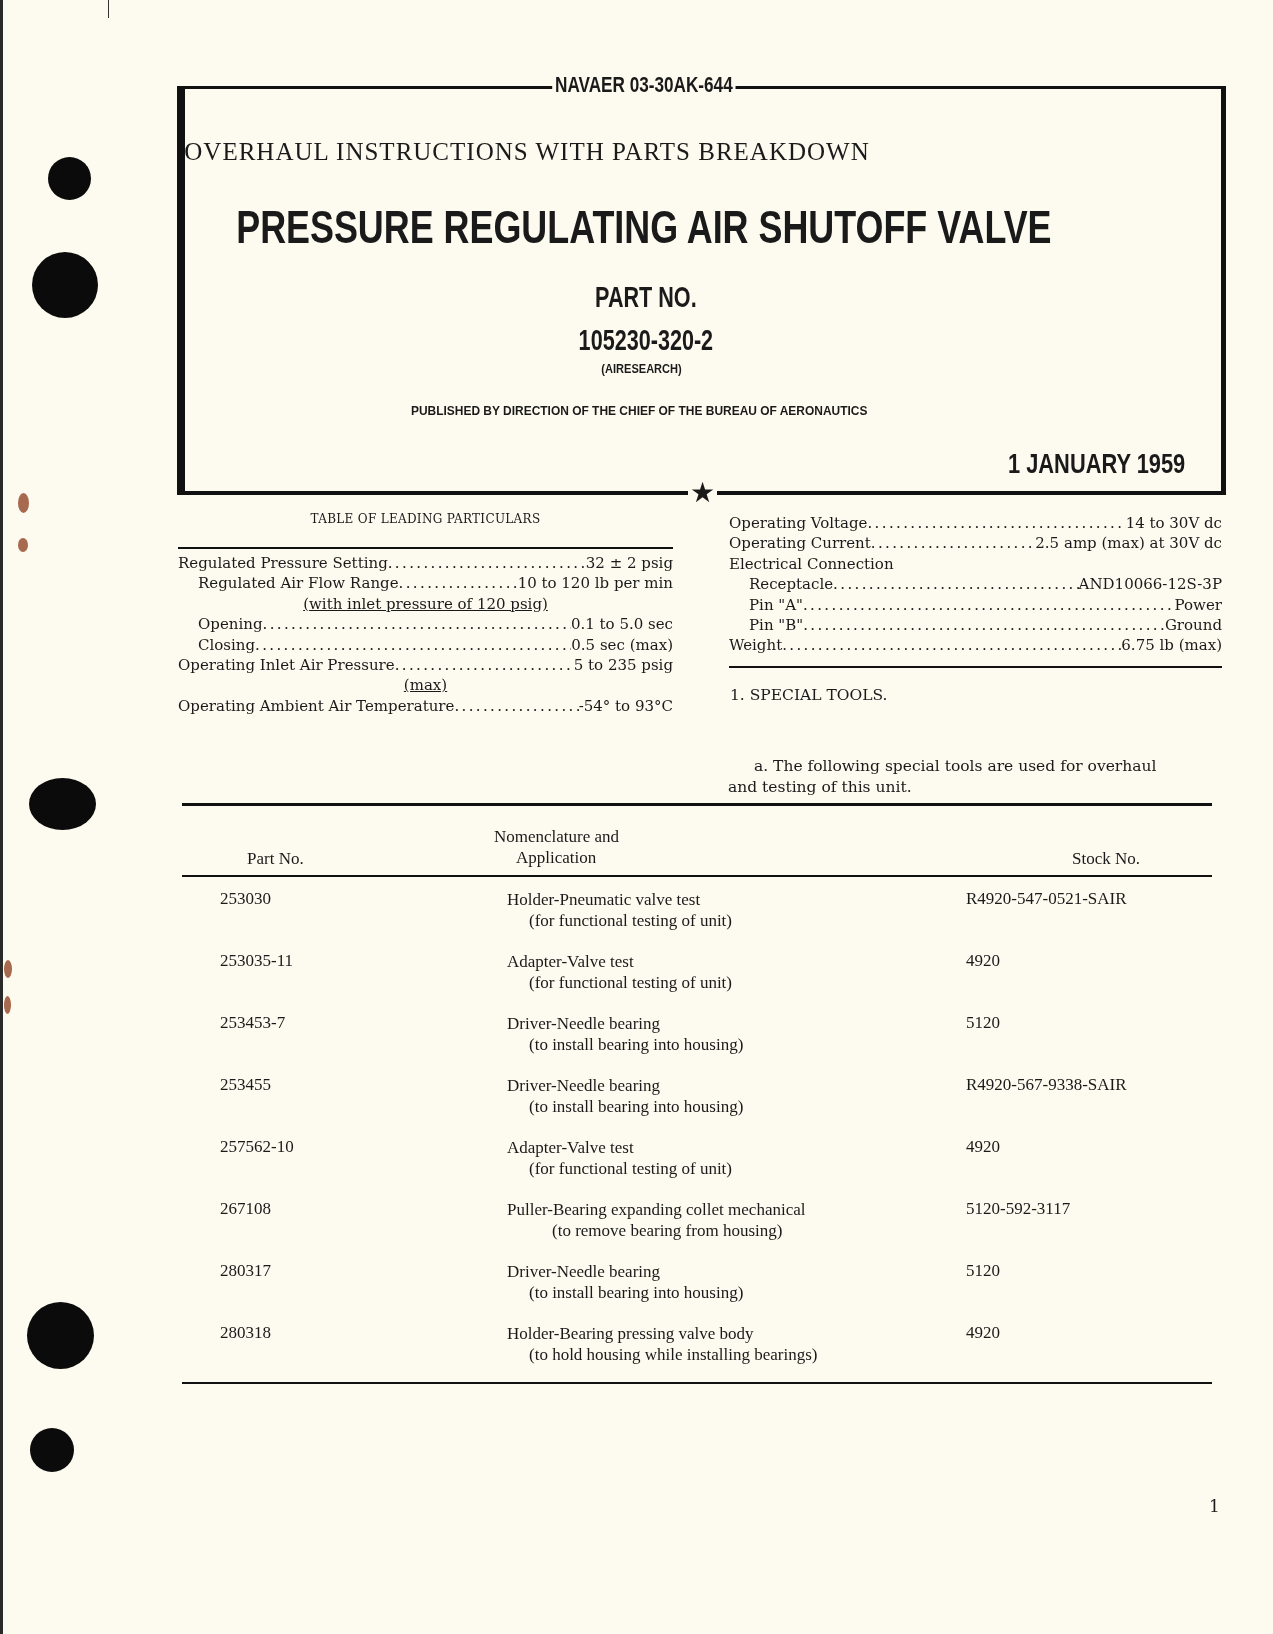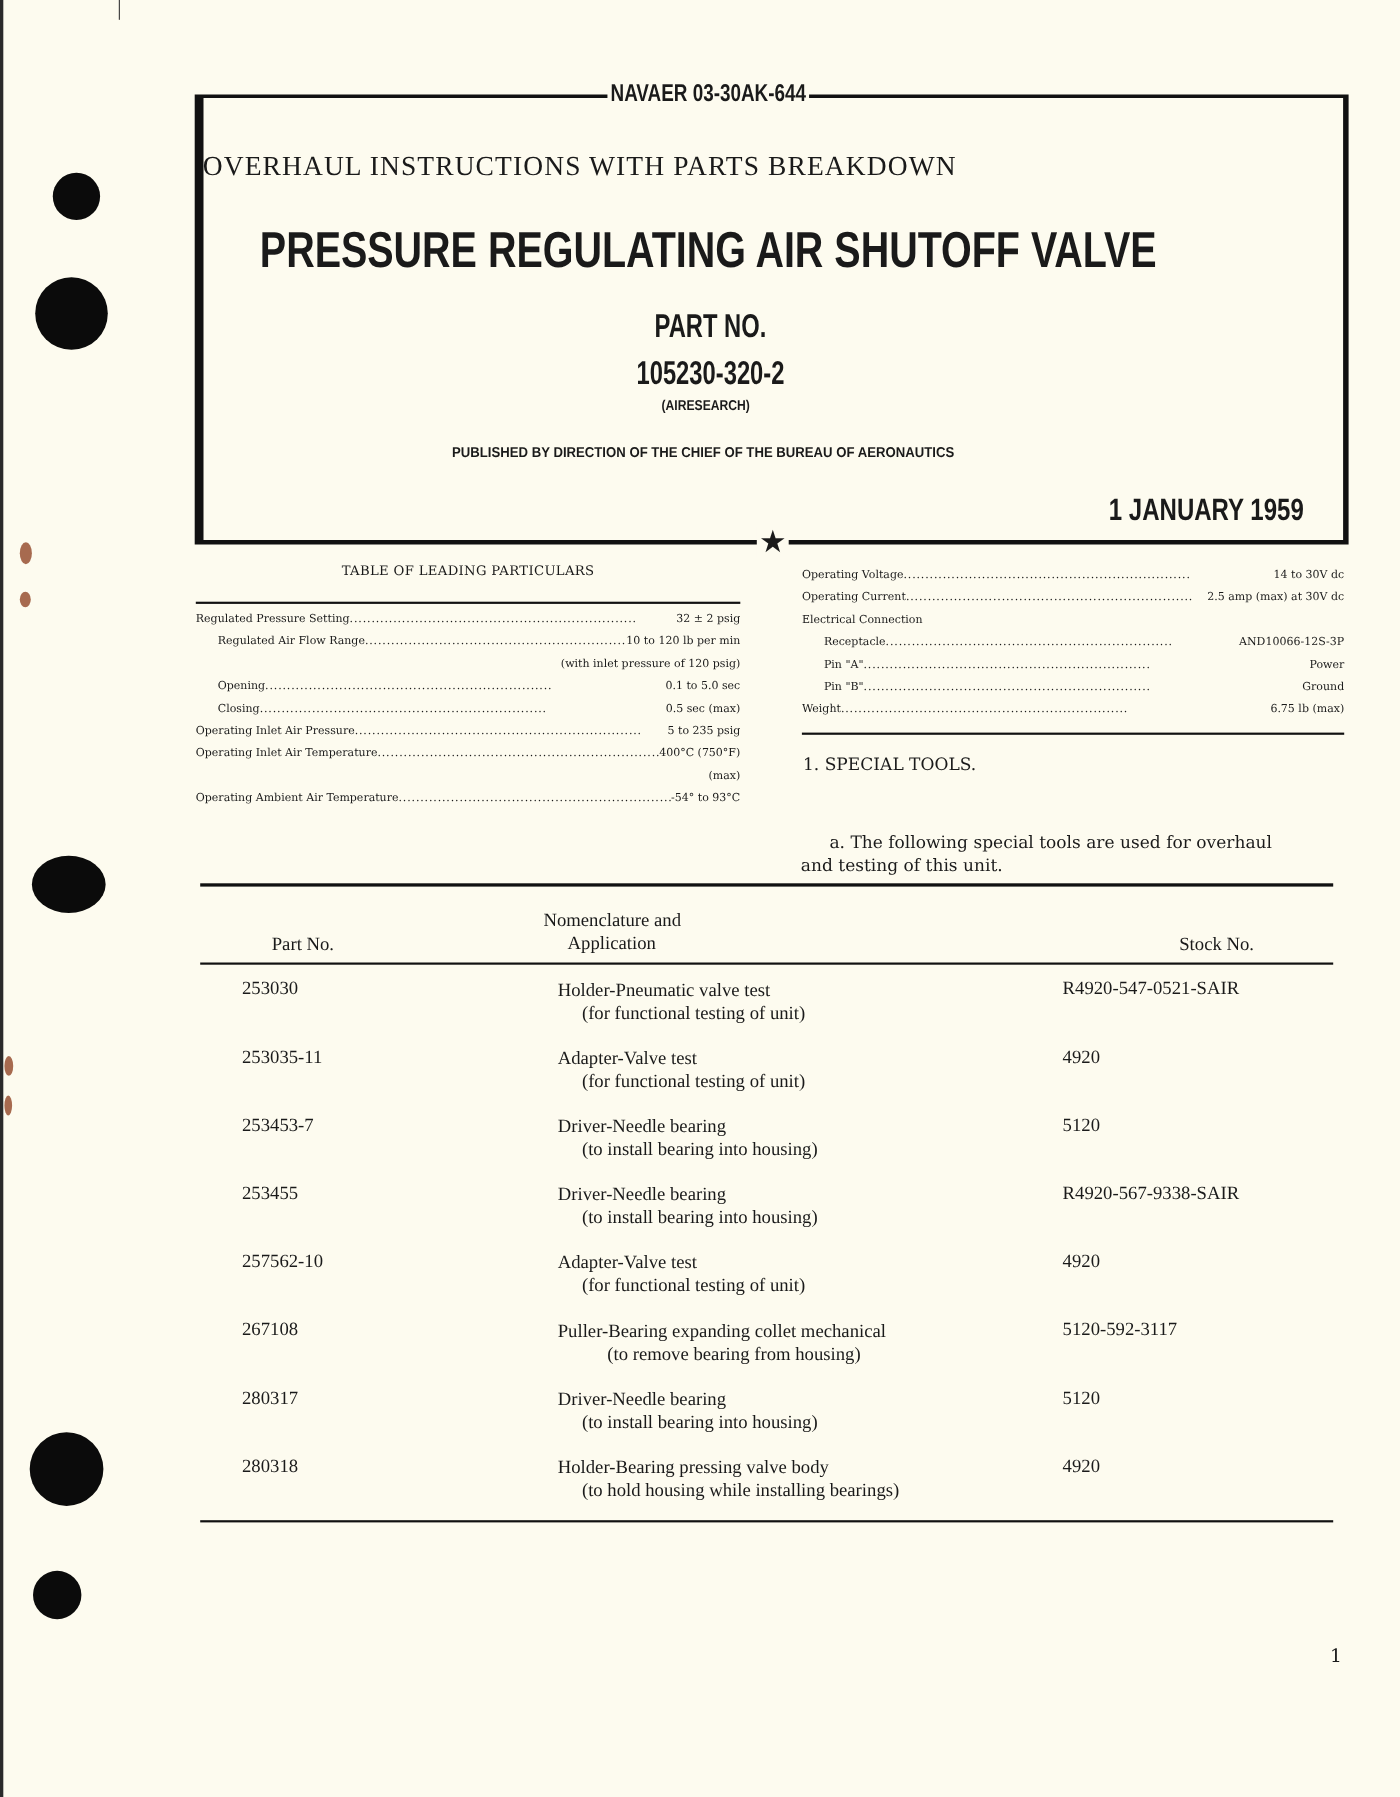--- a/index.html
+++ b/index.html
@@ -57,29 +57,29 @@
   }
   .star { position: absolute; left: 688px; top: 479px; font-size: 28px; line-height: 28px; background: #fdfbef; padding: 0 2px; }
 
   .lp-title {
     position: absolute; left: 178px; width: 495px; top: 512px; text-align: center;
     font-family: "DejaVu Serif", serif; font-size: 12px; letter-spacing: 0.3px;
   }
   .rule { position: absolute; background: #111; }
 
   .lp-col {
-    position: absolute; font-family: "DejaVu Serif", serif; font-size: 10px; line-height: 20.4px;
+    position: absolute; font-family: "DejaVu Serif", serif; font-size: 15px; line-height: 20.4px;
   }
   .lp-row { display: flex; white-space: nowrap; }
   .lp-row .label { flex: 0 0 auto; }
   .lp-row .dots { flex: 1 1 auto; overflow: hidden; letter-spacing: 2px; }
   .lp-row .dots::before { content: ". . . . . . . . . . . . . . . . . . . . . . . . . . . . . . . . . . . . . . . . . . . . . . . . . . . . . . . . . . . . . . . . . ."; letter-spacing: -1.2px; }
   .lp-row .value { flex: 0 0 auto; text-align: right; }
   .lp-row.indent .label { padding-left: 20px; }
-  .lp-row.cont { justify-content: flex-end; }
+  .lp-row.cont { justify-content: center; text-decoration: underline; }
   .lp-row.heading { }
 
   .section-heading {
     position: absolute; left: 730px; top: 686px; font-size: 15.5px;
     font-family: "DejaVu Serif", serif;
   }
   .para { position: absolute; left: 728px; top: 736px; width: 500px; font-size: 15.5px; line-height: 21px; font-family: "DejaVu Serif", serif; }
   .para .first { padding-left: 26px; margin-top: 20px; }
 
   .tools-table { position: absolute; left: 182px; top: 0; width: 1030px; font-family: "Liberation Serif", serif; font-size: 17px; }
@@ -143,25 +143,20 @@
   <div class="lp-row indent">
     <span class="label">Closing</span>
       <span class="dots"></span>
       <span class="value">0.5 sec (max)</span>
   </div>
   <div class="lp-row">
     <span class="label">Operating Inlet Air Pressure</span>
       <span class="dots"></span>
       <span class="value">5 to 235 psig</span>
   </div>
-  <div class="lp-row">
-    <span class="label">Operating Inlet Air Temperature</span>
-      <span class="dots"></span>
-      <span class="value">400°C (750°F)</span>
-  </div>
   <div class="lp-row cont">
     <span class="value">(max)</span>
   </div>
   <div class="lp-row">
     <span class="label">Operating Ambient Air Temperature</span>
       <span class="dots"></span>
       <span class="value">-54° to 93°C</span>
   </div>
 </div>
 

